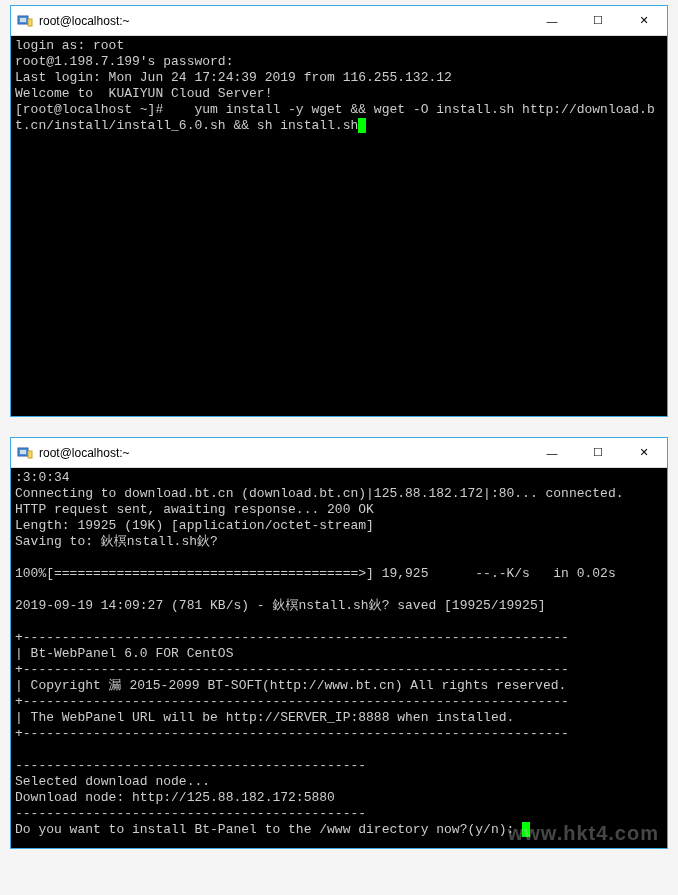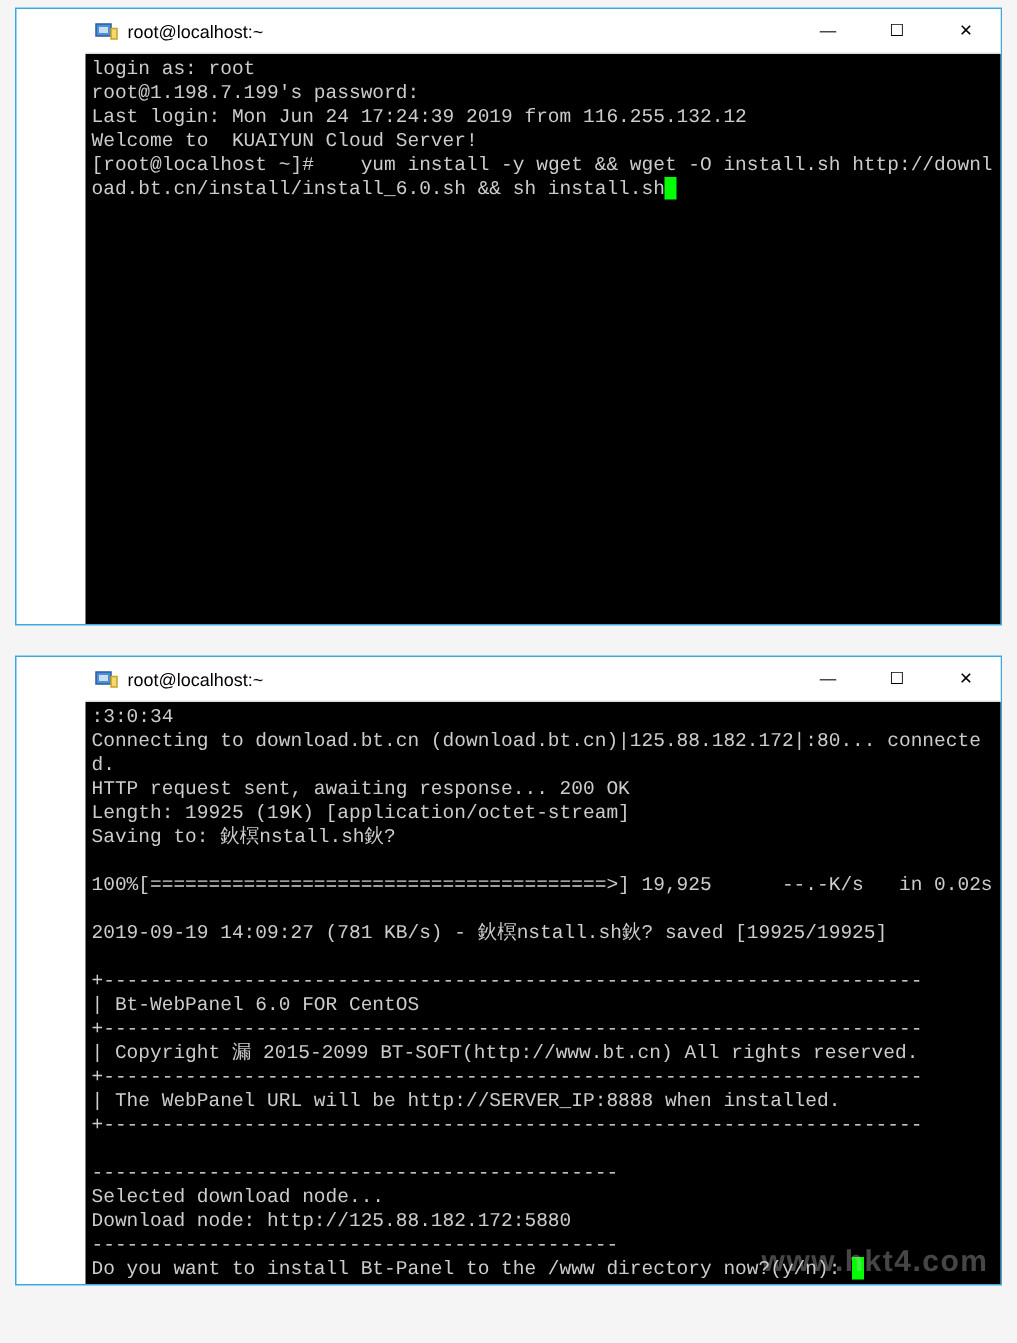--- a/index.html
+++ b/index.html
@@ -1,17 +1,17 @@
 <!DOCTYPE html>
 <html><head>
   <meta charset="utf-8">
   <style>
     * { margin: 0; padding: 0; box-sizing: border-box; }
     body { background: #f5f5f5; font-family: "Segoe UI", Tahoma, sans-serif; width: 678px; }
-    .window { border: 1px solid #3ba9e0; background: #fff; margin: 5px 10px; position: relative; padding-left: 46px; }
+    .window { border: 1px solid #3ba9e0; background: #fff; margin: 5px 10px; position: relative; }
     .window.second { margin-top: 20px; }
     .titlebar { height: 30px; display: flex; align-items: center; background: #fff; border-bottom: 1px solid #ddd; }
     .titlebar .icon { width: 16px; height: 16px; margin: 0 6px; display: flex; align-items: center; justify-content: center; }
     .titlebar .title { flex: 1; font-size: 12px; color: #000; }
     .window-controls { display: flex; height: 100%; }
     .wc-btn { width: 46px; height: 100%; display: flex; align-items: center; justify-content: center; font-size: 11px; color: #000; cursor: pointer; }
     .terminal { background: #000; color: #ccc; font-family: Liberation Mono, monospace; font-size: 13px; line-height: 16px; padding: 2px 4px; min-height: 380px; white-space: pre-wrap; word-break: break-all; overflow: hidden; }
     .terminal.second { min-height: 380px; }
     .cursor { background: #00ff00; color: #000; }
     .watermark { position: absolute; bottom: 3px; right: 8px; font-size: 20px; font-weight: bold; color: rgba(200,200,200,0.35); font-family: Arial, sans-serif; letter-spacing: 1px; pointer-events: none; }

